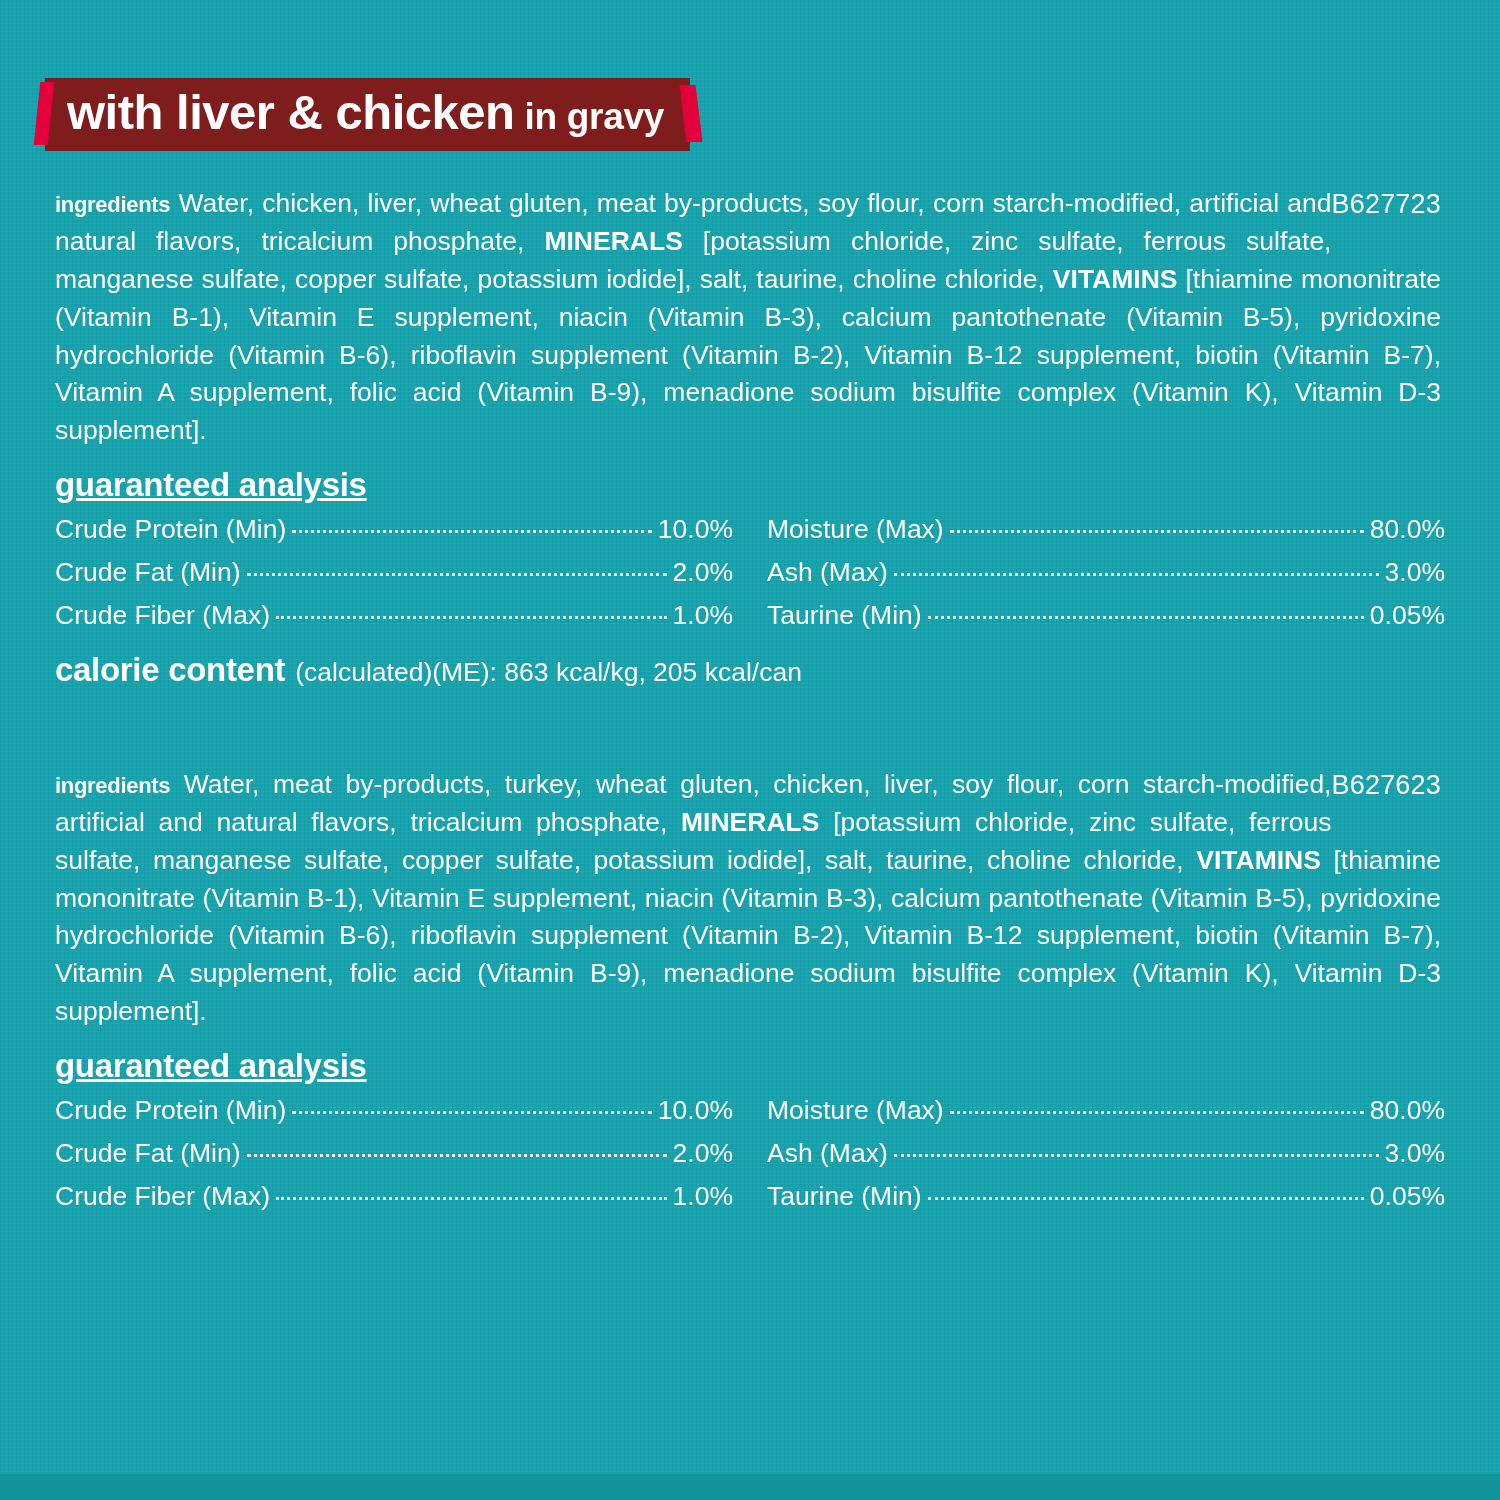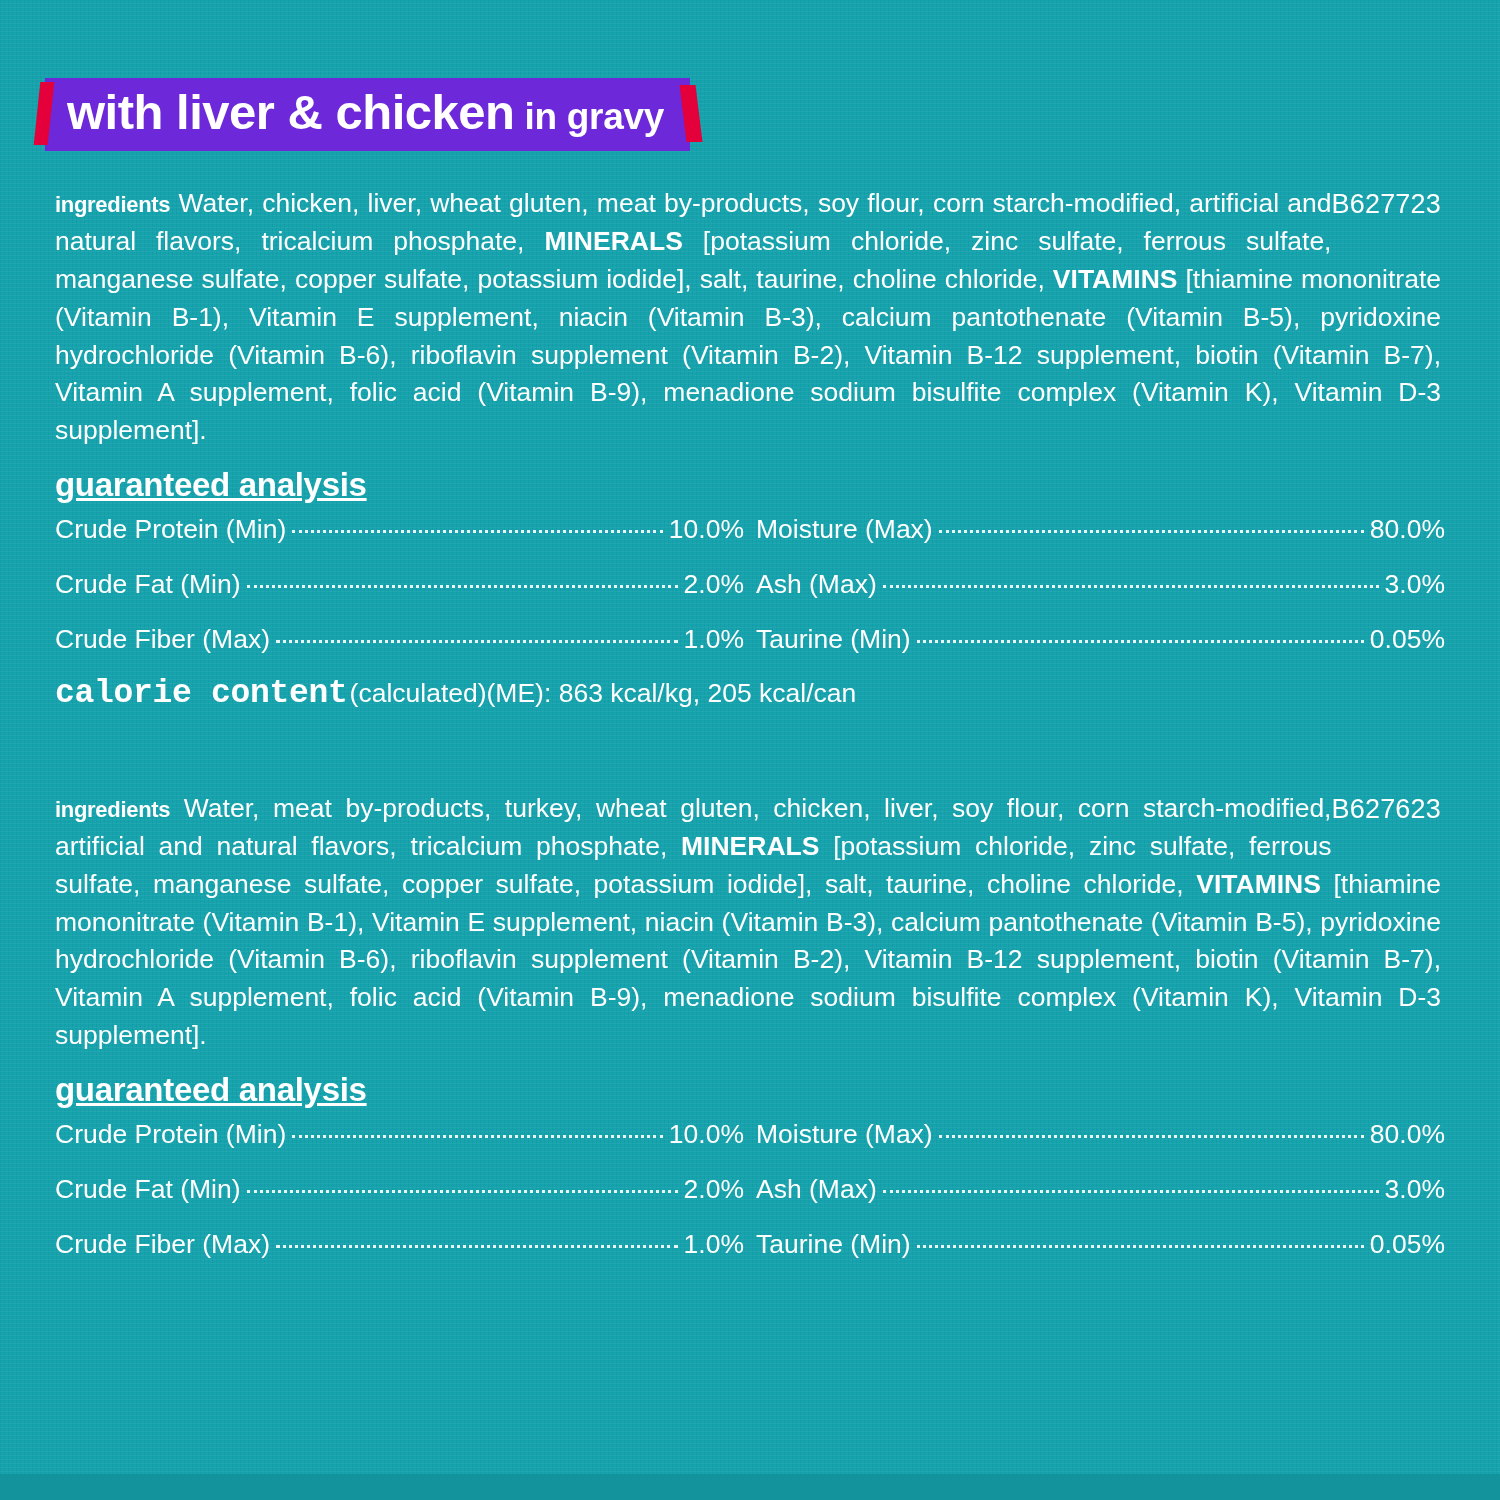--- a/index.html
+++ b/index.html
@@ -35,21 +35,21 @@
     position: absolute;
     left: 0; right: 0; bottom: 0;
     height: 26px;
     background: #13949d;
   }
 
   
   .banner {
     position: relative;
     display: inline-block;
-    background: #6d28d9;
+    background: #7f1d1d;
     padding: 10px 26px 14px 22px;
     margin-left: -10px;
   }
   .banner::before {
     content: "";
     position: absolute;
     left: -8px; top: 4px;
     width: 14px; height: calc(100% - 10px);
     background: #e4003a;
     transform: skewX(-6deg);
@@ -109,21 +109,20 @@
     margin-top: 16px;
     margin-bottom: 4px;
     text-decoration: underline;
   }
 
   .ga-grid {
     display: grid;
     grid-template-columns: 1fr 1fr;
     column-gap: 34px;
     row-gap: 0px;
-    gap: 12px;
   }
   .ga-row {
     display: flex;
     align-items: baseline;
     font-size: 26.5px;
     line-height: 1.62;
     white-space: nowrap;
   }
   .ga-label { flex: 0 0 auto; }
   .ga-dots {
@@ -138,22 +137,21 @@
 
   .calorie {
     margin-top: 12px;
     font-size: 26.5px;
     line-height: 1.3;
   }
   .calorie .lead {
     font-size: 33px;
     font-weight: bold;
     letter-spacing: -0.3px;
-    margin-right: 2px;
-    font-family: Liberation Mono, monospace;
+    margin-right: 10px;
   }
 
   .block-2 { margin-top: 74px; }
 </style>
 </head>
 <body>
 
 <div class="texture"></div>
 
 <div class="page">

